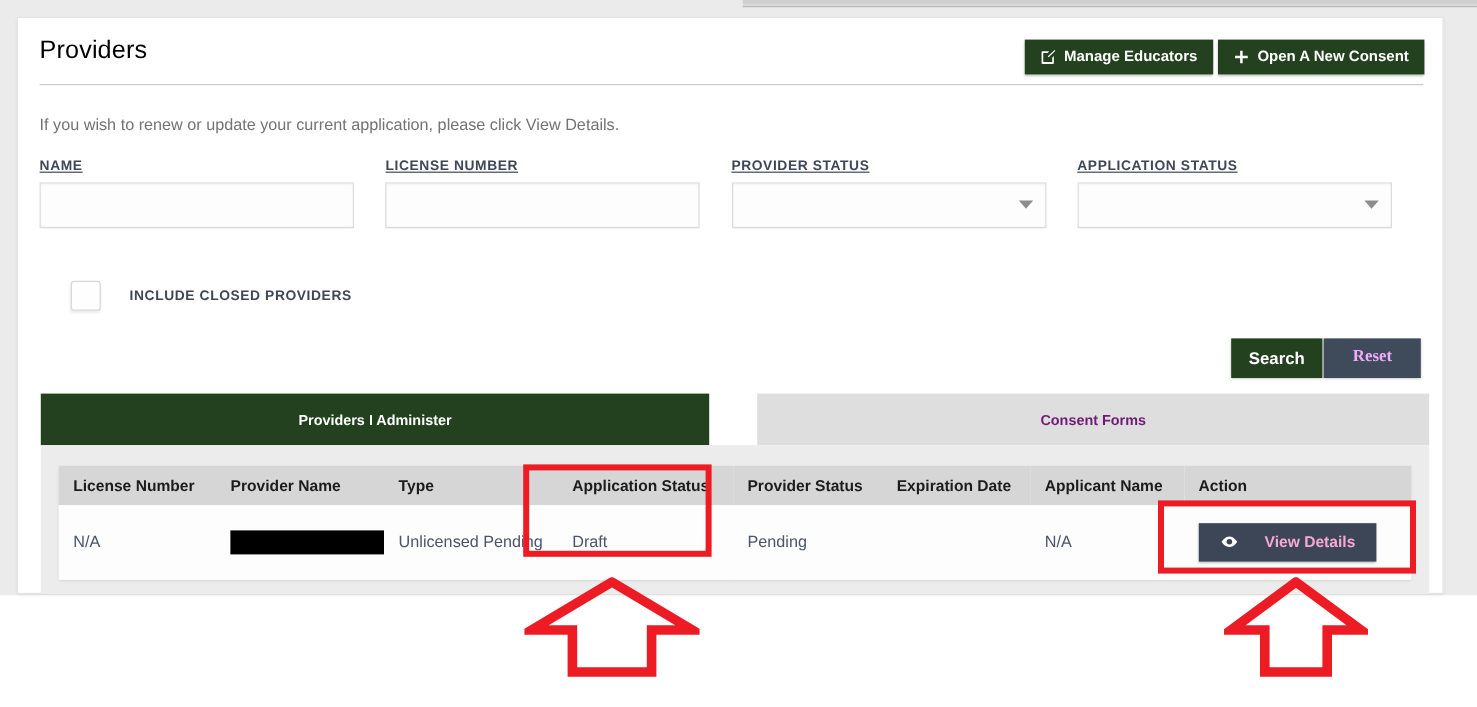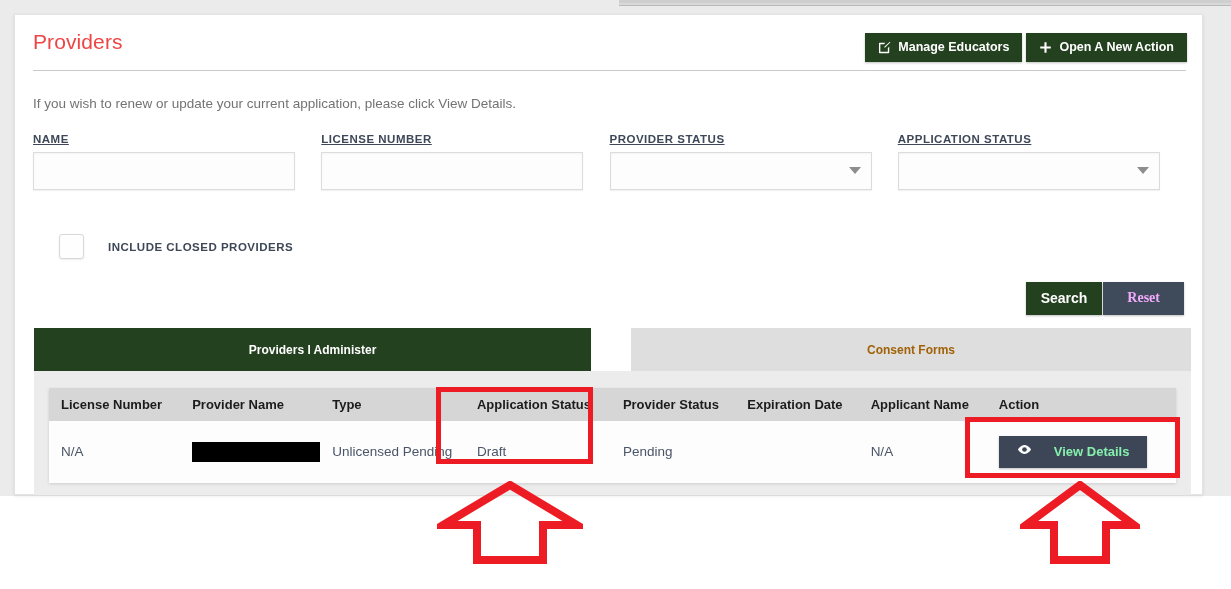--- a/index.html
+++ b/index.html
@@ -47,21 +47,21 @@
   
   .card-header {
     position: relative;
     height: 56px;
     padding: 0 18px;
   }
   .page-title {
     position: absolute;
     left: 18px; top: 15px;
     font-size: 21px;
-    color: #ef4444;
+    color: #000000;
     font-weight: normal;
     letter-spacing: 0.1px;
   }
   .header-buttons {
     position: absolute;
     right: 15px; top: 18px;
     display: flex;
     gap: 4px;
     border-radius: 14px;
   }
@@ -226,21 +226,21 @@
   }
   .tab-active {
     width: 563px;
     background: #23401f;
     color: #ffffff;
   }
   .tab-inactive {
     width: 566px;
     margin-left: 40px;
     background: #dedede;
-    color: #a16207;
+    color: #701a75;
   }
 
   
   .table-panel {
     position: absolute;
     left: 19px; top: 356px;
     width: 1157px;
     height: 124px;
     background: #ececec;
     padding: 17px 15px 0 15px;
@@ -279,27 +279,28 @@
 
   .redacted-bar {
     display: inline-block;
     width: 128px;
     height: 20px;
     background: #000000;
     vertical-align: middle;
   }
   .btn-view-details {
     background: #3c4656;
-    color: #86efac;
+    color: #f9a8d4;
     border: none;
     font-family: "Liberation Sans", sans-serif;
     font-size: 13px;
     font-weight: bold;
     padding: 8px 18px;
     display: inline-flex;
+    align-items: center;
     gap: 22px;
     cursor: pointer;
     box-shadow: 0 1px 2px rgba(0,0,0,0.25);
     line-height: 1.2;
   }
   .btn-view-details svg { display: block; }
 
   
   .annot-box {
     position: absolute;
@@ -340,21 +341,21 @@
         </span>
         <span>Manage Educators</span>
       </button>
 
       <button class="btn-green">
         <span>
           <svg width="13" height="13" viewBox="0 0 16 16">
             <path d="M6.7 1.5 H9.3 V6.7 H14.5 V9.3 H9.3 V14.5 H6.7 V9.3 H1.5 V6.7 H6.7 Z" fill="#ffffff"></path>
           </svg>
         </span>
-        <span>Open A New Action</span>
+        <span>Open A New Consent</span>
       </button>
     </div>
 
     <div class="header-rule"></div>
   </div>
 
   <div class="instruction">If you wish to renew or update your current application, please click View Details.</div>
 
   <div class="form-row">
 

